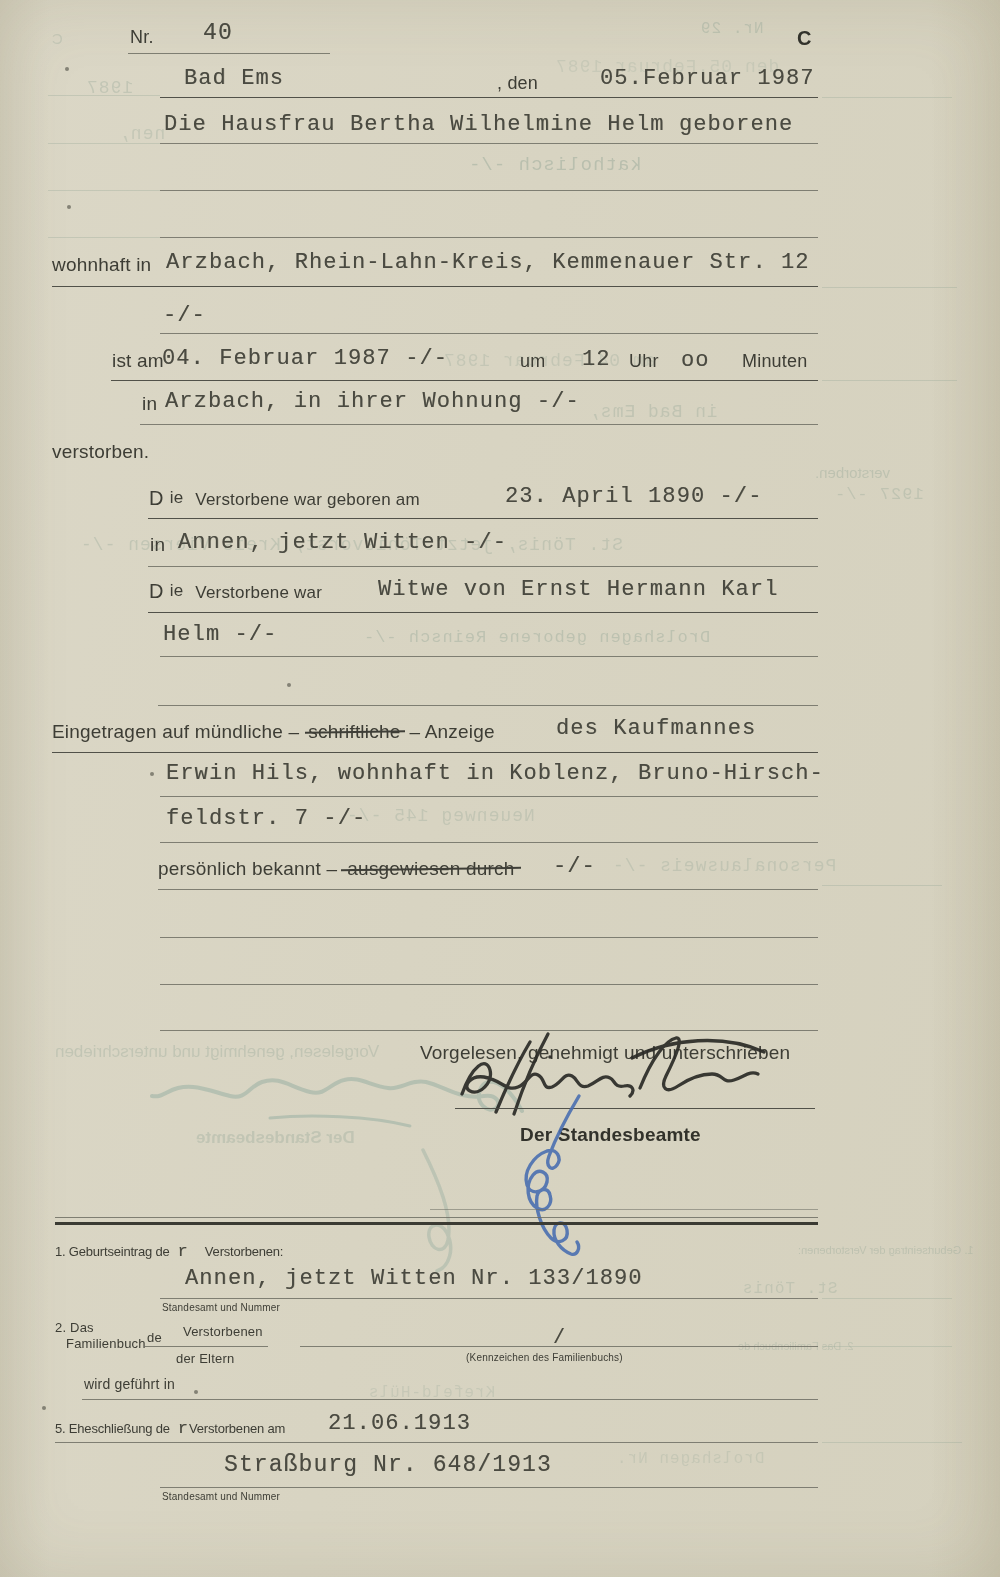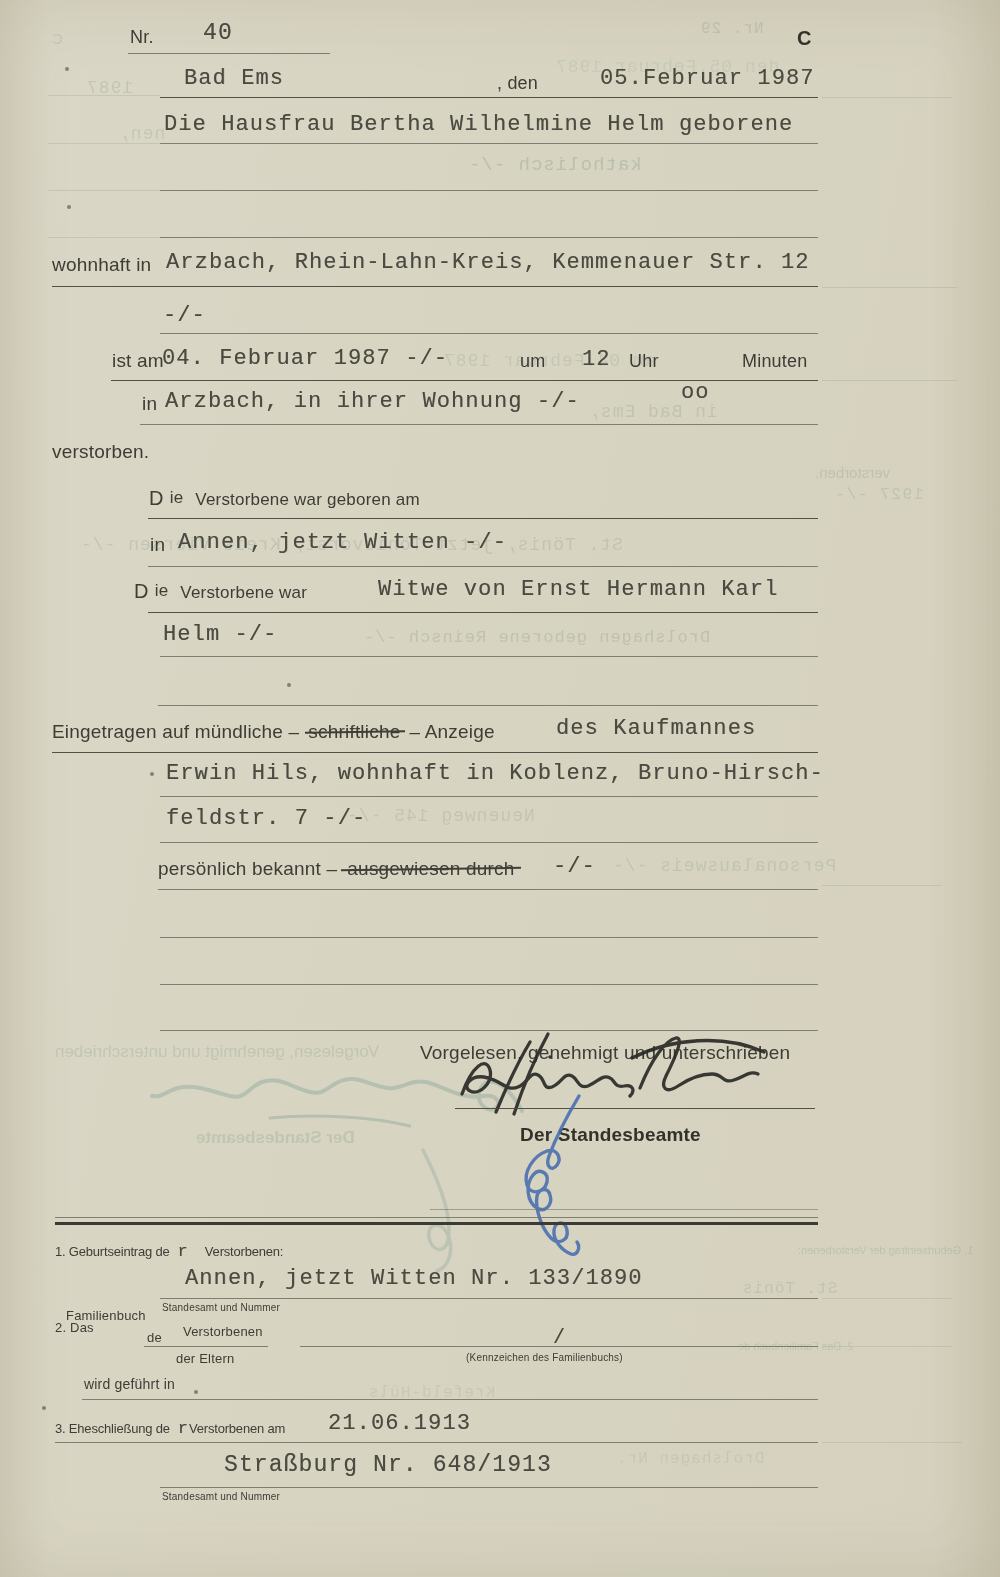--- a/index.html
+++ b/index.html
@@ -105,40 +105,41 @@
   <div class="rule dk" style="left:52px; top:286px; width:766px;"></div>
 
   <span class="t" style="left:163px; top:303px; font-size:22px;">-/-</span>
   <div class="rule" style="left:160px; top:333px; width:658px;"></div>
 
   <span class="p" style="left:112px; top:350px; font-size:19px;">ist am</span>
   <span class="t" style="left:162px; top:346px; font-size:22px;">04. Februar 1987 -/-</span>
   <span class="p" style="left:520px; top:351px; font-size:18px;">um</span>
   <span class="t" style="left:582px; top:347px; font-size:22px;">12</span>
   <span class="p" style="left:629px; top:351px; font-size:18px;">Uhr</span>
-  <span class="t" style="left:681px; top:348px; font-size:22px;margin-top:32px;">oo</span>
+  <span class="t" style="left:681px; top:348px; font-size:22px;">oo</span>
   <span class="p" style="left:742px; top:351px; font-size:18px;text-align:right;">Minuten</span>
   <div class="rule dk" style="left:111px; top:380px; width:707px;"></div>
 
   <span class="p" style="left:142px; top:393px; font-size:19px;">in</span>
   <span class="t" style="left:165px; top:389px; font-size:22px;">Arzbach, in ihrer Wohnung -/-</span>
   <div class="rule" style="left:140px; top:424px; width:678px;"></div>
 
   <span class="p" style="left:52px; top:441px; font-size:19px;">verstorben.</span>
 
   <div class="p" style="left:149px; top:487px; font-size:17px;">
     <span style="font-size:20px;">D</span><span style="margin-left:6px; position:relative; top:-2px;">ie</span><span style="margin-left:12px;">Verstorbene war geboren am</span>
   </div>
+  <span class="t" style="left:505px; top:484px; font-size:22px;">23. April 1890 -/-</span>
   <div class="rule dk" style="left:148px; top:518px; width:670px;"></div>
 
   <span class="p" style="left:150px; top:534px; font-size:19px;">in</span>
   <span class="t" style="left:178px; top:530px; font-size:22px;">Annen, jetzt Witten -/-</span>
   <div class="rule" style="left:148px; top:566px; width:670px;"></div>
 
-  <div class="p" style="left:134px; top:580px; font-size:17px;">
+  <div class="p" style="left:149px; top:580px; font-size:17px;">
     <span style="font-size:20px;">D</span><span style="margin-left:6px; position:relative; top:-2px;">ie</span><span style="margin-left:12px;">Verstorbene war</span>
   </div>
   <span class="t" style="left:378px; top:577px; font-size:22px;">Witwe von Ernst Hermann Karl</span>
   <div class="rule dk" style="left:148px; top:612px; width:670px;"></div>
 
   <span class="t" style="left:163px; top:622px; font-size:22px;">Helm -/-</span>
   <div class="rule" style="left:160px; top:656px; width:658px;"></div>
 
   <div class="rule" style="left:158px; top:705px; width:660px;"></div>
 
@@ -189,33 +190,33 @@
   <div class="rule thick" style="left:55px; top:1222px; width:763px;"></div>
 
   <div class="p" style="left:55px; top:1242px; font-size:13px; letter-spacing:-0.2px;">
     <span>1. Geburtseintrag de</span><span class="t" style="position:static; margin-left:8px; font-size:17px; top:-2px;">r</span><span style="margin-left:16px;">Verstorbenen:</span>
   </div>
   <span class="t" style="left:185px; top:1266px; font-size:22px;">Annen, jetzt Witten Nr. 133/1890</span>
   <div class="rule" style="left:160px; top:1298px; width:658px;"></div>
   <span class="p" style="left:162px; top:1302px; font-size:10px;">Standesamt und Nummer</span>
 
   <span class="p" style="left:55px; top:1320px; font-size:13px;">2. Das</span>
-  <span class="p" style="left:66px; top:1308px; font-size:13px;">Familienbuch</span>
+  <span class="p" style="left:66px; top:1336px; font-size:13px;">Familienbuch</span>
   <span class="p" style="left:147px; top:1330px; font-size:13px;">de</span>
   <span class="p" style="left:183px; top:1324px; font-size:13px;">Verstorbenen</span>
   <div class="rule" style="left:144px; top:1346px; width:124px;"></div>
   <span class="p" style="left:176px; top:1351px; font-size:13px;">der Eltern</span>
   <div class="rule" style="left:300px; top:1346px; width:518px;"></div>
   <span class="t" style="left:553px; top:1326px; font-size:20px;">/</span>
   <span class="p" style="left:466px; top:1352px; font-size:10px;">(Kennzeichen des Familienbuchs)</span>
   <span class="p" style="left:84px; top:1376px; font-size:14px;">wird geführt in</span>
   <div class="rule" style="left:82px; top:1399px; width:736px;"></div>
 
   <div class="p" style="left:55px; top:1419px; font-size:13px; letter-spacing:-0.2px;">
-    <span>3. Eheschließung de</span><span class="t" style="position:static; margin-left:8px; font-size:17px;">r</span><span style="">Verstorbenen am</span>
+    <span>5. Eheschließung de</span><span class="t" style="position:static; margin-left:8px; font-size:17px;">r</span><span style="">Verstorbenen am</span>
   </div>
   <span class="t" style="left:328px; top:1411px; font-size:22px;">21.06.1913</span>
   <div class="rule" style="left:55px; top:1442px; width:763px;"></div>
   <span class="t" style="left:224px; top:1452px; font-size:23px;">Straßburg Nr. 648/1913</span>
   <div class="rule" style="left:160px; top:1487px; width:658px;"></div>
   <span class="p" style="left:162px; top:1491px; font-size:10px;">Standesamt und Nummer</span>
 
 </div>
 
 </body></html>

